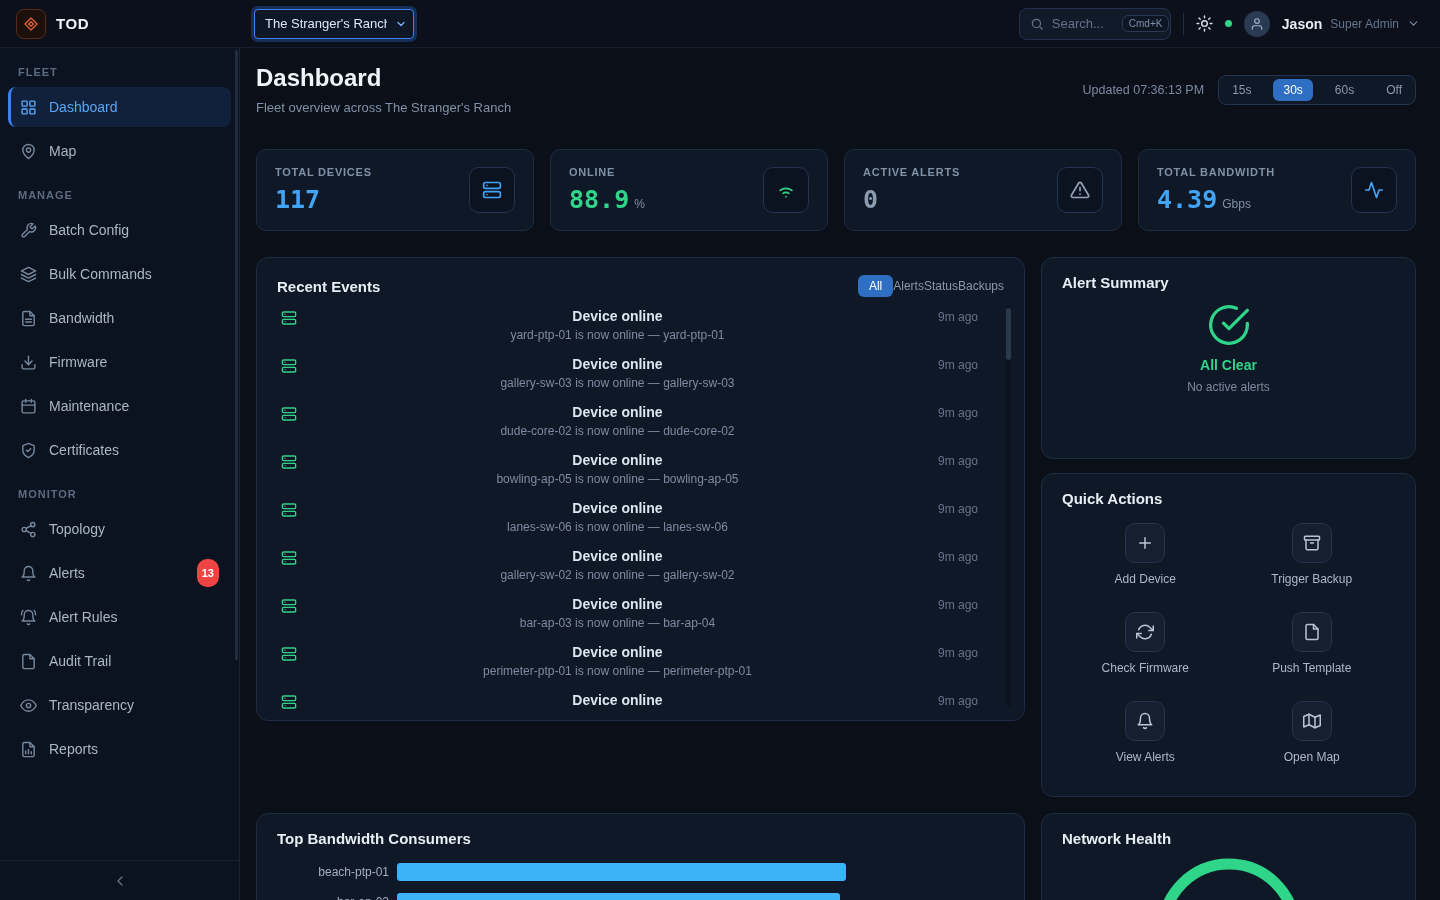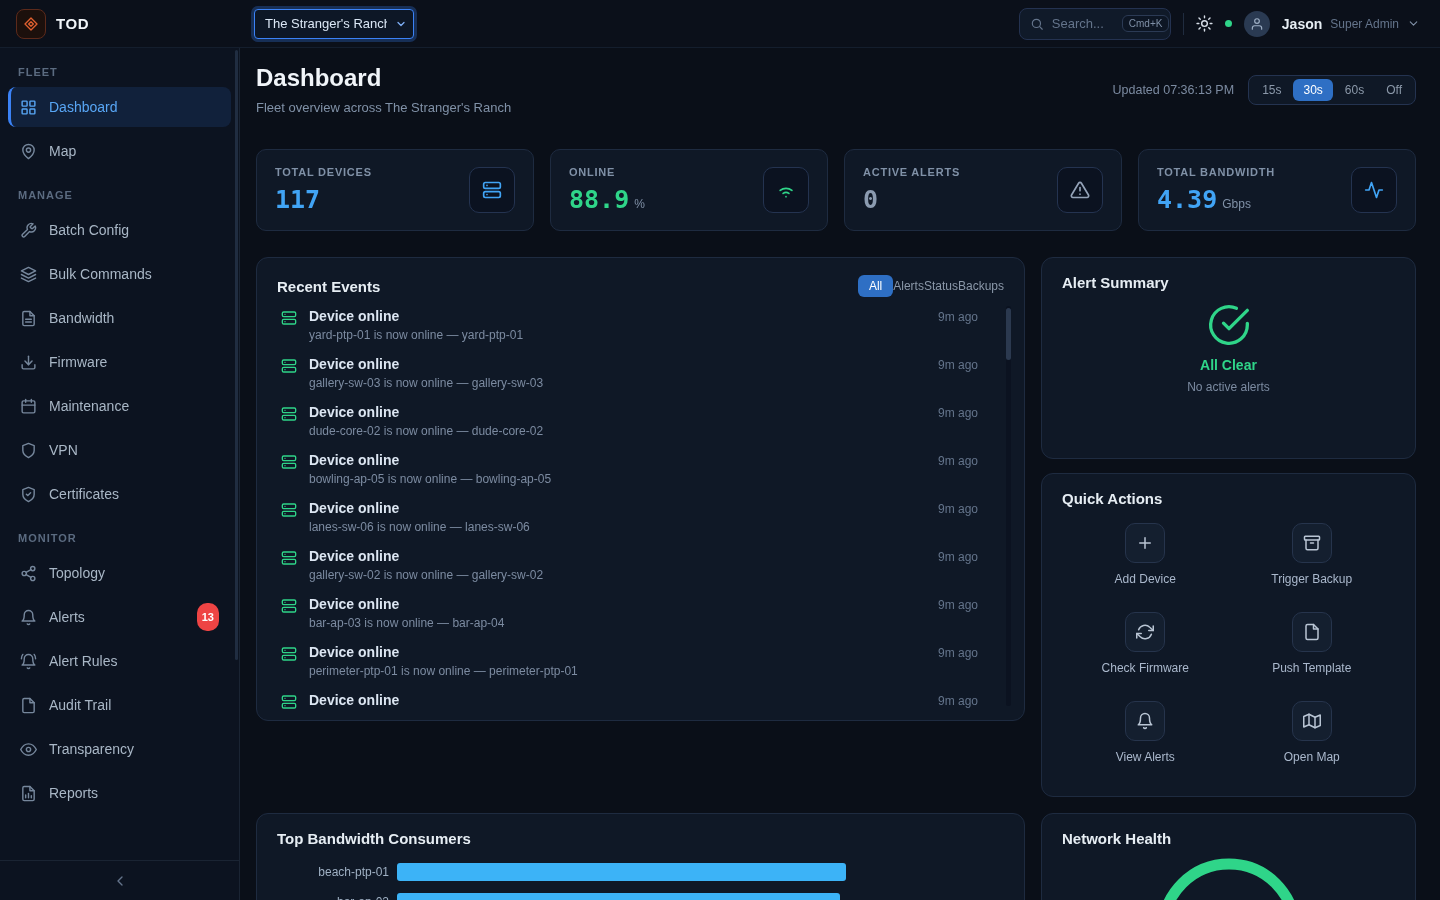--- a/index.html
+++ b/index.html
@@ -104,21 +104,21 @@
 
   
   .main { flex:1; padding:16px 24px 0 16px; overflow:hidden; }
   .page-header { display:flex; align-items:center; justify-content:space-between; }
   .page-title { font-size:24px; font-weight:700; color:#f1f5f9; line-height:28px; }
   .page-subtitle { margin-top:8px; font-size:13px; color:#8091a7; }
   .header-right { display:flex; align-items:center; gap:14px; }
   .updated { font-size:12.5px; color:#7c8ba1; }
   .segmented {
     display:flex; align-items:center; background:#0f1826;
-    border:1px solid #243350; border-radius:8px; padding:3px; gap:2px;
+    border:1px solid #243350; border-radius:8px; padding:3px; gap:12px;
   }
   .segment { font-size:12px; color:#8b98a9; padding:4px 10px; border-radius:6px; cursor:pointer; }
   .segment.active { background:#2e6fc4; color:#fff; }
 
   
   .stats { margin-top:34px; display:grid; grid-template-columns:repeat(4,1fr); gap:16px; }
   .stat-card {
     height:82px; background:#0f1826; border:1px solid #1e2b40; border-radius:10px;
     padding:14px 18px; display:flex; align-items:center; justify-content:space-between;
   }
@@ -141,21 +141,21 @@
   .panel { background:#0f1826; border:1px solid #1e2b40; border-radius:12px; }
   .panel-title { font-size:15px; font-weight:700; color:#e6edf3; }
 
   
   .events-panel { height:464px; padding:16px 20px 8px; align-self:start; position:relative; overflow:hidden; }
   .events-header { display:flex; align-items:center; justify-content:space-between; height:24px; margin-bottom:6px; }
   .event-tabs { display:flex; align-items:center; }
   .tab { font-size:12px; color:#8b98a9; cursor:pointer; }
   .tab.active { background:#2e6fc4; color:#fff; padding:4px 11px; border-radius:6px; }
   .event-list { height:414px; overflow:hidden; }
-  .event-row { height:48px; display:flex; gap:12px; padding:4px 26px 0 4px; cursor:pointer; }
+  .event-row { height:48px; display:flex; gap:12px; padding:4px 26px 0 4px; cursor:pointer;text-align:center; }
   .event-icon { color:#2fd589; margin-top:2px; }
   .event-body { flex:1; min-width:0; }
   .event-title { font-size:14px; font-weight:600; color:#dce6f2; }
   .event-detail { margin-top:4px; font-size:12px; color:#7c8ba1; white-space:nowrap; }
   .event-time { font-size:12px; color:#64748b; margin-top:2px; }
   .events-scrollbar { position:absolute; right:13px; top:48px; width:5px; height:400px; background:#0b1220; border-radius:3px; }
   .events-scroll-thumb { position:absolute; top:2px; left:0; width:5px; height:52px; background:#2b394f; border-radius:3px; }
 
   
   .right-col { display:flex; flex-direction:column; gap:14px; }
@@ -331,28 +331,20 @@
             <line x1="8" y1="2" x2="8" y2="6"></line>
             <line x1="3" y1="10" x2="21" y2="10"></line>
           </svg>
     </span>
     <span class="nav-label">Maintenance</span>
   </div>
   <div class="nav-item">
     <span class="nav-icon">
       <svg width="17" height="17" viewBox="0 0 24 24" fill="none" stroke="currentColor" stroke-width="2" stroke-linecap="round" stroke-linejoin="round">
             <path d="M12 22s8-4 8-10V5l-8-3-8 3v7c0 6 8 10 8 10z"></path>
-          </svg>
-    </span>
-    <span class="nav-label">VPN</span>
-  </div>
-  <div class="nav-item">
-    <span class="nav-icon">
-      <svg width="17" height="17" viewBox="0 0 24 24" fill="none" stroke="currentColor" stroke-width="2" stroke-linecap="round" stroke-linejoin="round">
-            <path d="M12 22s8-4 8-10V5l-8-3-8 3v7c0 6 8 10 8 10z"></path>
             <polyline points="9 11.5 11 13.5 15 9.5"></polyline>
           </svg>
     </span>
     <span class="nav-label">Certificates</span>
   </div>
 
   <div class="nav-section-label">MONITOR</div>
 
   <div class="nav-item">
     <span class="nav-icon">

